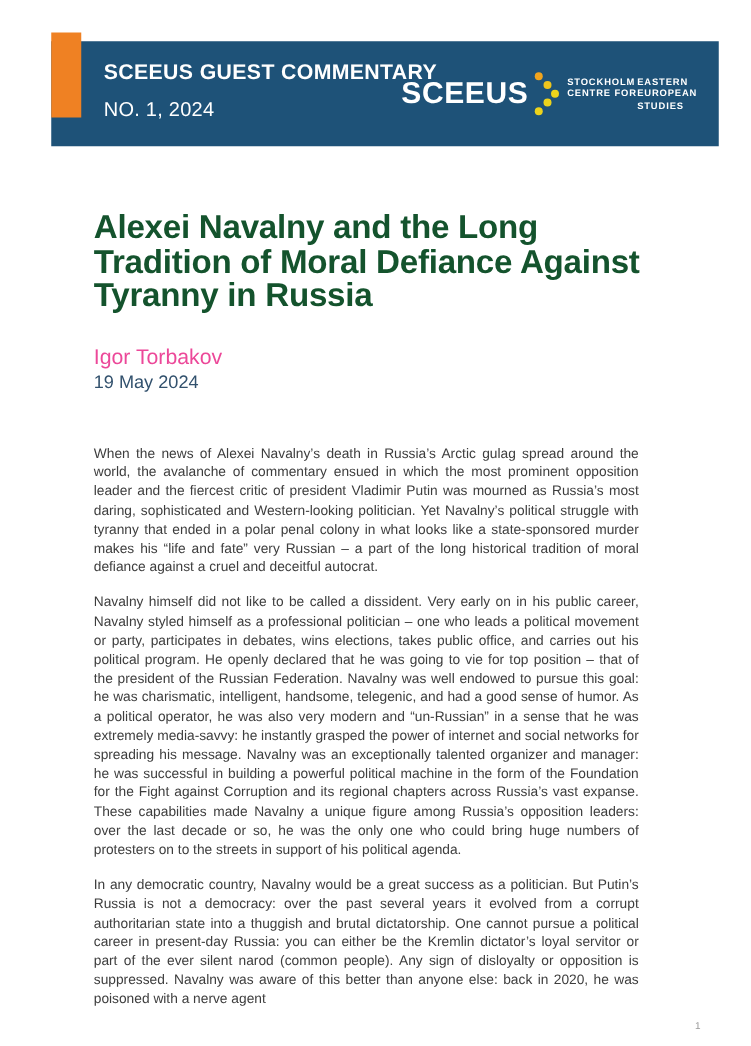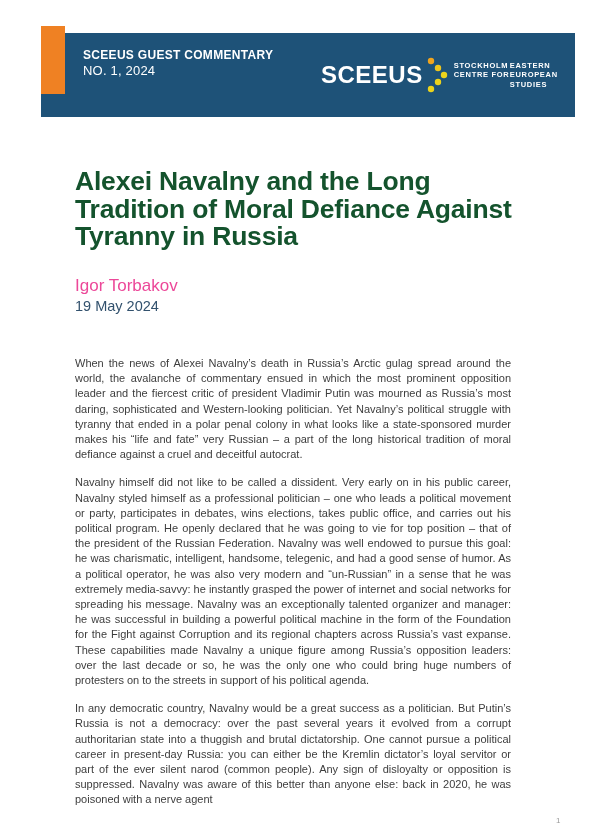--- a/index.html
+++ b/index.html
@@ -25,27 +25,27 @@
     width: 24px; height: 68px;
     background: #ef8123;
     z-index: 2;
   }
   .band-text {
     position: absolute;
     left: 42px; top: 15px;
     color: #ffffff;
   }
   .kicker {
-    font-size: 12px;
+    font-size: 17px;
     font-weight: bold;
     letter-spacing: 0.3px;
   }
   .issue {
-    font-size: 13px;
-    margin-top: 1px;
+    font-size: 16px;
+    margin-top: 12px;
     letter-spacing: 0.2px;
   }
   .logo {
     position: absolute;
     left: 280px; top: 0;
     height: 100%;
     display: flex;
     align-items: center;
     color: #ffffff;
   }

